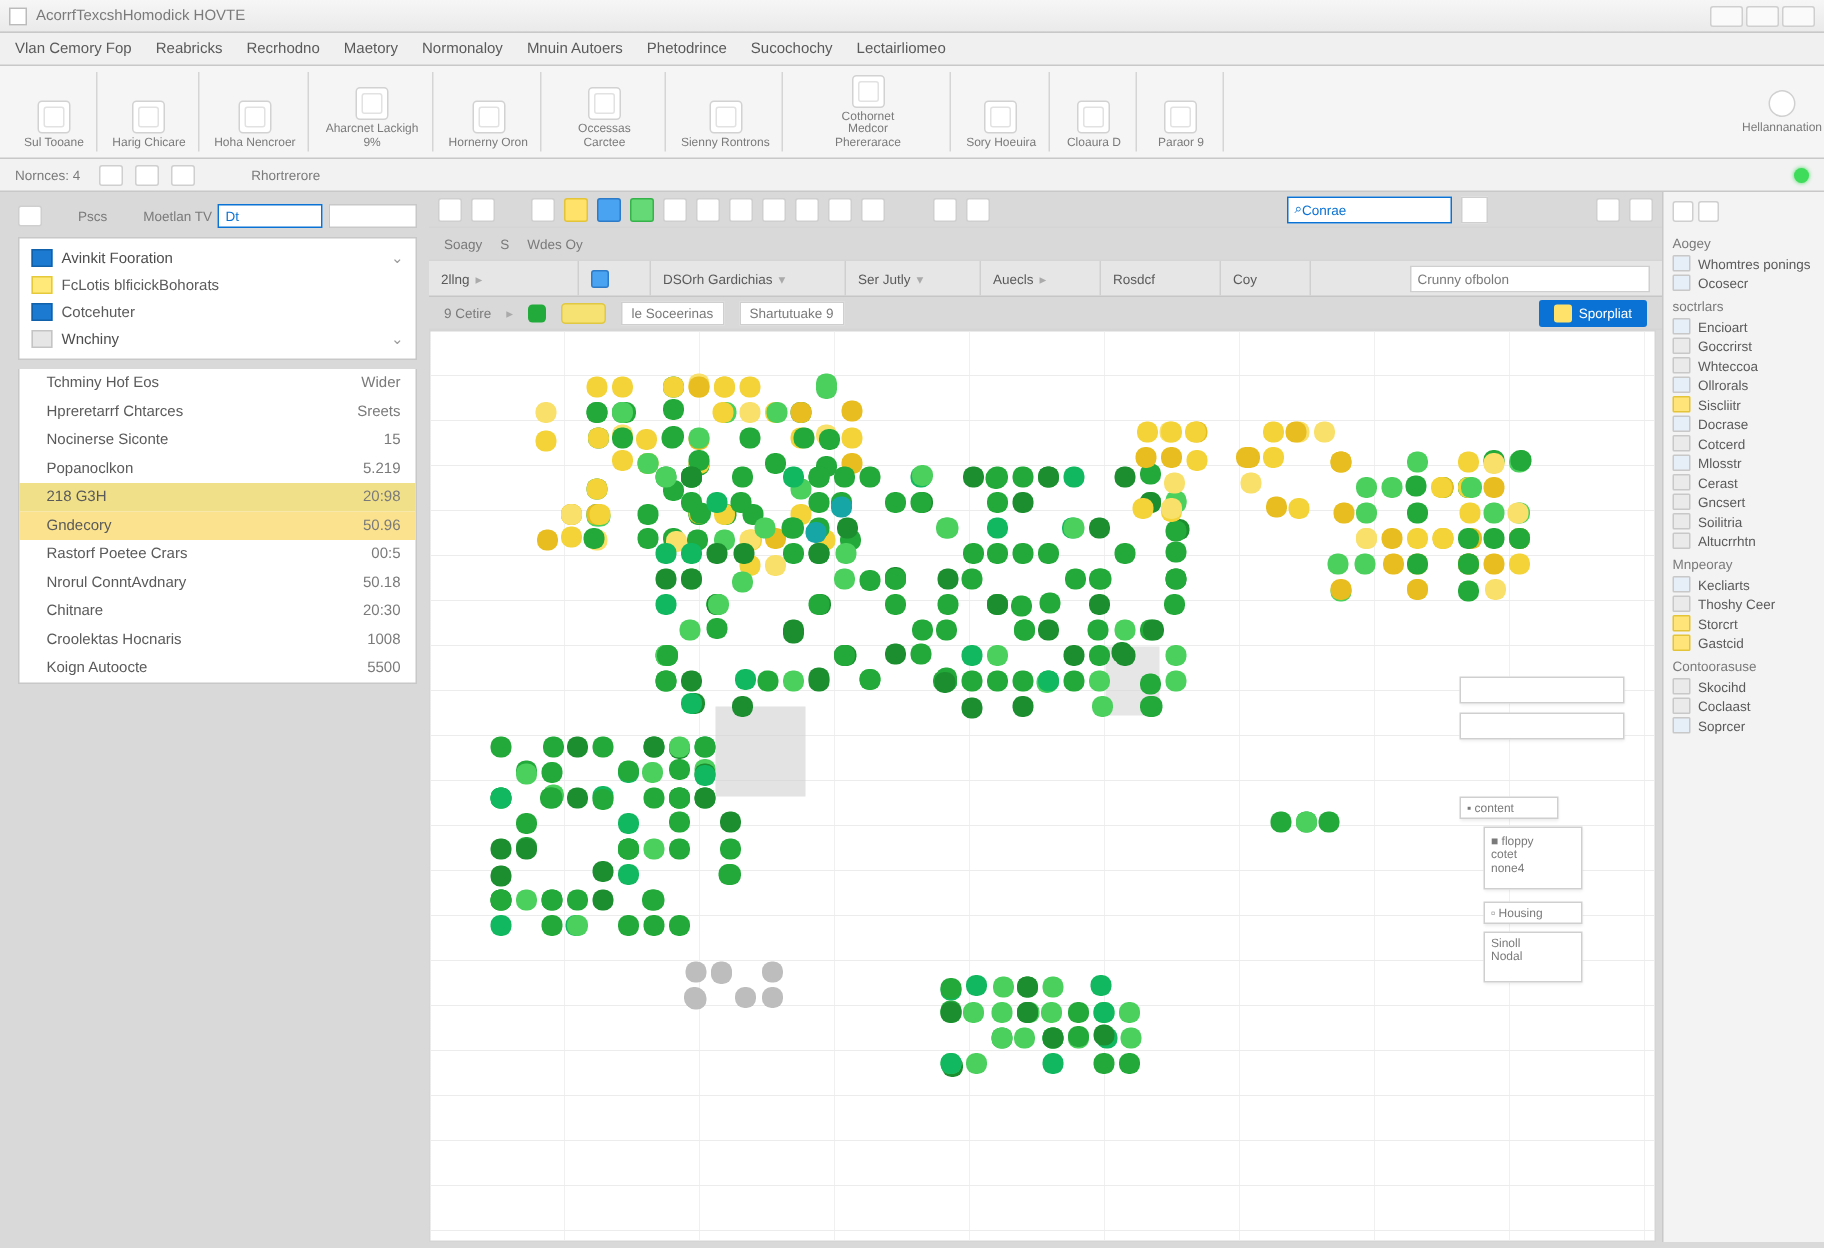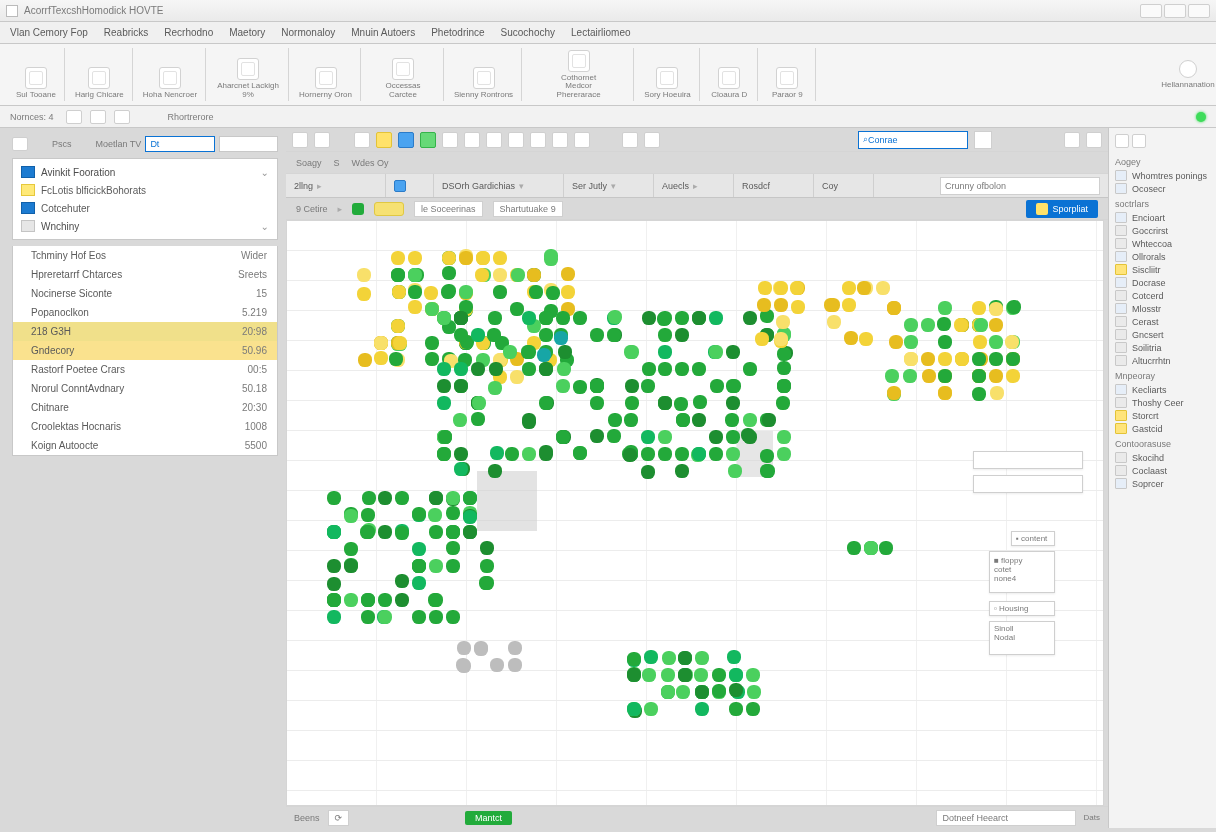--- a/index.html
+++ b/index.html
@@ -359,21 +359,21 @@
           <div class="ai"></div>
           <span>Sporpliat</span>
         </div>
     </div>
 
     <div class="canvas grid">
 
       <div class="floatbox" style="right:20px;top:230px;width:110px;height:18px"></div>
       <div class="floatbox" style="right:20px;top:254px;width:110px;height:18px"></div>
 
-      <div class="floatbox lbl" style="right:48px;top:310px;width:44px">▪ content</div>
+      <div class="floatbox lbl" style="right:64px;top:310px;width:66px">▪ content</div>
       <div class="floatbox lbl" style="right:48px;top:330px;width:66px;height:42px;padding:4px">■ floppy<br>cotet<br>none4</div>
       <div class="floatbox lbl" style="right:48px;top:380px;width:66px">▫ Housing</div>
       <div class="floatbox lbl" style="right:48px;top:400px;width:66px;height:34px">Sinoll<br>Nodal</div>
 
       <div style="position:absolute;left:190px;top:250px;width:60px;height:60px;background:#d0d0d0;opacity:.6"></div>
       <div style="position:absolute;left:450px;top:210px;width:36px;height:46px;background:#d6d6d6;opacity:.6"></div>
     <div class="d y0" style="position: absolute; left: 240px; top: 115px;"></div>
         <div class="d g0" style="position: absolute; left: 189.812px; top: 115px;"></div>
         <div class="d y2" style="position: absolute; left: 223px; top: 149px;"></div>
         <div class="d y1" style="position: absolute; left: 87px; top: 114.767px;"></div>
@@ -819,31 +819,20 @@
         <div class="d g2" style="position: absolute; left: 459px; top: 447px;"></div>
         <div class="d g1" style="position: absolute; left: 408px; top: 464px;"></div>
         <div class="d g0" style="position: absolute; left: 592.235px; top: 320px;"></div>
         <div class="d g0" style="position: absolute; left: 576.847px; top: 320px;"></div>
         <div class="d g2" style="position: absolute; left: 577px; top: 320px;"></div>
         <div class="d g0" style="position: absolute; left: 560px; top: 320px;"></div>
         <div class="d teal" style="position: absolute; left: 267px; top: 110px;"></div>
         <div class="d teal" style="position: absolute; left: 250px; top: 127px;"></div>
       </div>
 
-    <div class="statusrow">
-      <span>Beens</span>
-      <div class="sbtn">⟳</div>
-      <div style="width:100px"></div>
-      <div class="gbtn"><span>Mantct</span></div>
-      <div style="flex:1"></div>
-      <div class="sbtn" style="width:140px">
-          <span>Dotneef Heearct</span>
-        </div>
-      <span style="font-size:8px">Dats</span>
-    </div>
   </div>
 
   <div class="right">
     <div class="tctl">
       <div class="tc"></div>
       <div class="tc"></div>
     </div>
     <div id="rlist">
         <div class="rhdr">Aogey</div>
         <div class="ritem">

